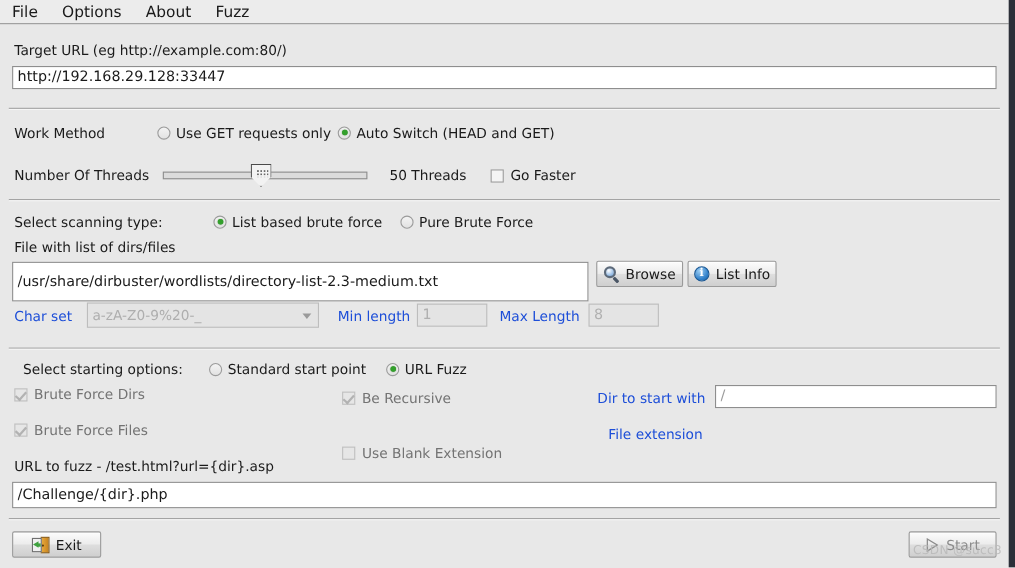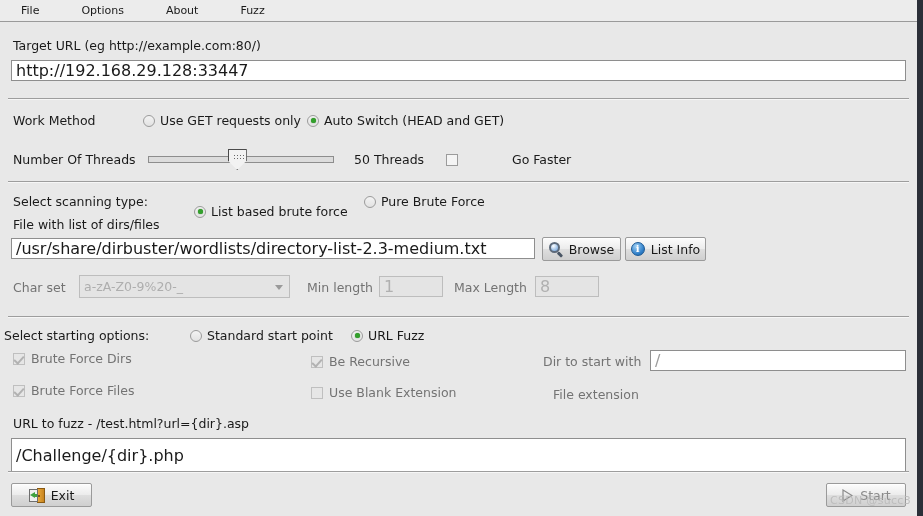--- a/index.html
+++ b/index.html
@@ -22,43 +22,43 @@
   }
   
   .menubar{
     position:absolute;left:0;top:0;width:917px;height:22px;
     background:#ececec;
     border-bottom:1px solid #9a9a9a;
     display:flex;align-items:center;
     box-sizing:border-box;
   }
   .menu-item{
-    padding:2px 20px;margin:1px 1px;
-    font-size:11px;color:#1a1a1a;
+    padding:2px 10px;margin:1px 1px;
+    font-size:14px;color:#1a1a1a;
     cursor:default;line-height:16px;
   }
 
   
   .hr{
     position:absolute;height:0;
     border-top:1px solid #9d9d9d;
     border-bottom:1px solid #f6f6f6;
     left:8px;width:901px;
   }
   .lbl{
     position:absolute;font-size:12.5px;color:#1a1a1a;
     line-height:16px;white-space:nowrap;
   }
-  .lbl.dis{color:#737373;}
+  .lbl.dis{color:#1d4ed8;}
   .tf{
     position:absolute;background:#ffffff;
     border:1px solid #8e8e8e;
     box-sizing:border-box;
     font-family:"DejaVu Sans","Liberation Sans",sans-serif;
-    font-size:16px;color:#1a1a1a;
+    font-size:13px;color:#1a1a1a;
     padding:0 4px;line-height:normal;
     outline:none;
   }
   .tf.ghost{color:#9c9c9c;}
   .tf.dis{background:#e4e4e4;border:1px solid #bdbdbd;color:#b0b0b0;}
 
   
   .radio{
     position:absolute;display:flex;align-items:center;
     white-space:nowrap;cursor:default;
@@ -255,42 +255,42 @@
 
   <div class="lbl" style="left:13px;top:152px;">Number Of Threads</div>
 
   <div class="slider" style="left:148px;top:147px;width:186px;height:25px;">
     <div class="track"></div>
     <div class="thumb" id="slider-thumb" style="left: 79.78px;"></div>
   </div>
 
   <div class="lbl" style="left:354px;top:152px;">50 Threads</div>
 
-  <div class="chk" style="left:446px;top:152px;gap:48px;">
+  <div class="chk" style="left:446px;top:152px;">
     <span class="box"></span>
     <span class="txt">Go Faster</span>
   </div>
 
   <div class="hr" style="top:181px;"></div>
 
   <div class="lbl" style="left:13px;top:194px;">Select scanning type:</div>
 
-  <div class="radio on" style="left:194px;top:204px;">
+  <div class="radio on" style="left:194px;top:194px;">
     <span class="dot"></span>
     <span class="txt">List based brute force</span>
   </div>
 
   <div class="radio" style="left:364px;top:194px;">
     <span class="dot"></span>
     <span class="txt">Pure Brute Force</span>
   </div>
 
   <div class="lbl" style="left:13px;top:217px;">File with list of dirs/files</div>
 
-  <input class="tf" style="left: 11px; top: 238px; width: 524px; height: 21px;" value="/usr/share/dirbuster/wordlists/directory-list-2.3-medium.txt">
+  <input class="tf" style="left: 11px; top: 238px; width: 524px; height: 36px;" value="/usr/share/dirbuster/wordlists/directory-list-2.3-medium.txt">
 
   <div class="btn" style="left:542px;top:237px;width:79px;height:24px;">
     <span class="ic ic-mag">
       <span class="lens"></span>
         <span class="hdl"></span>
     </span>
     <span class="bl">Browse</span>
   </div>
 
   <div class="btn" style="left:625px;top:237px;width:81px;height:24px;">
@@ -309,21 +309,21 @@
   </div>
 
   <div class="lbl dis" style="left:307px;top:280px;">Min length</div>
   <input class="tf dis" style="left: 379px; top: 276px; width: 64px; height: 21px;" disabled="" value="1">
 
   <div class="lbl dis" style="left:454px;top:280px;">Max Length</div>
   <input class="tf dis" style="left: 535px; top: 276px; width: 64px; height: 21px;" disabled="" value="8">
 
   <div class="hr" style="top:316px;"></div>
 
-  <div class="lbl" style="left:4px;top:328px;">Select starting options:</div>
+  <div class="lbl" style="left:21px;top:328px;">Select starting options:</div>
 
   <div class="radio" style="left:190px;top:328px;">
     <span class="dot"></span>
     <span class="txt">Standard start point</span>
   </div>
 
   <div class="radio on" style="left:351px;top:328px;">
     <span class="dot"></span>
     <span class="txt">URL Fuzz</span>
   </div>
@@ -336,32 +336,32 @@
   <div class="chk on dis" style="left:13px;top:383px;">
     <span class="box"></span>
     <span class="txt">Brute Force Files</span>
   </div>
 
   <div class="chk on dis" style="left:311px;top:354px;">
     <span class="box"></span>
     <span class="txt">Be Recursive</span>
   </div>
 
-  <div class="chk dis" style="left:311px;top:385px;">
+  <div class="chk dis" style="left:311px;top:404px;">
     <span class="box"></span>
     <span class="txt">Use Blank Extension</span>
   </div>
 
   <div class="lbl dis" style="left:543px;top:354px;">Dir to start with</div>
   <input class="tf ghost" style="left: 650px; top: 350px; width: 256px; height: 21px;" value="/">
 
   <div class="lbl dis" style="left:553px;top:387px;">File extension</div>
 
   <div class="lbl" style="left:13px;top:416px;">URL to fuzz - /test.html?url={dir}.asp</div>
-  <input class="tf" style="left: 11px; top: 438px; width: 895px; height: 34px;" value="/Challenge/{dir}.php">
+  <input class="tf" style="left: 11px; top: 438px; width: 895px; height: 24px;" value="/Challenge/{dir}.php">
 
   <div class="hr" style="top:471px;"></div>
 
   <div class="btn" style="left:11px;top:483px;width:81px;height:24px;">
     <span class="ic ic-door">
       <span class="frame"></span>
         <span class="knob"></span>
       <span class="panel"></span>
         <span class="arr"></span>
         <span class="arrtail"></span>

